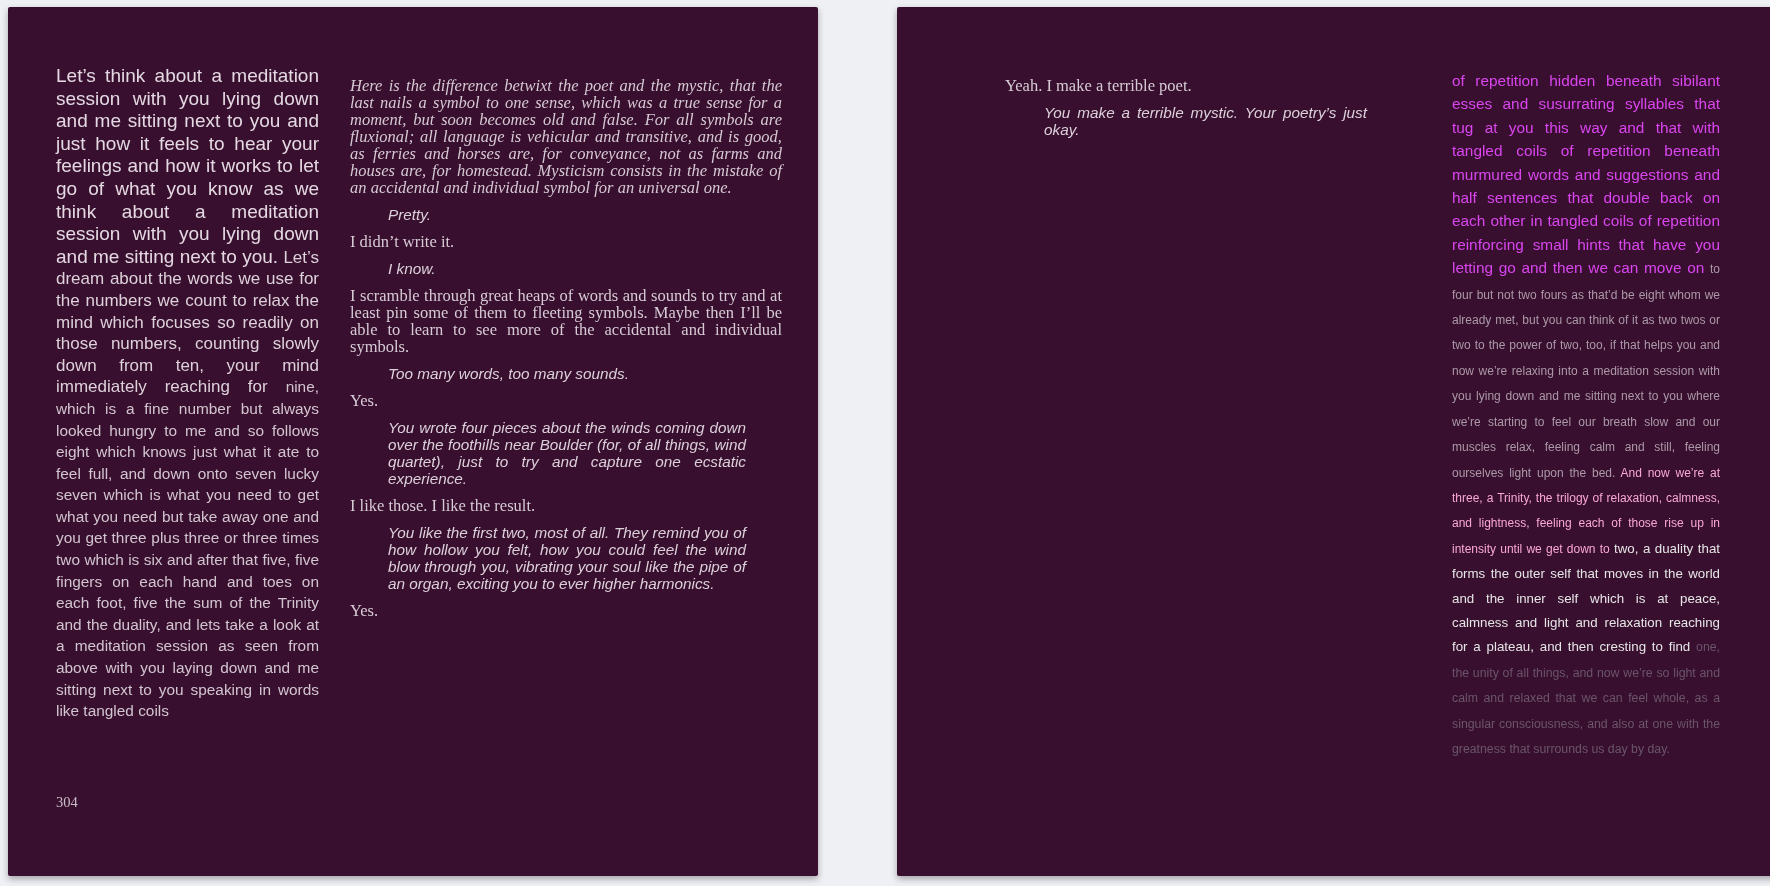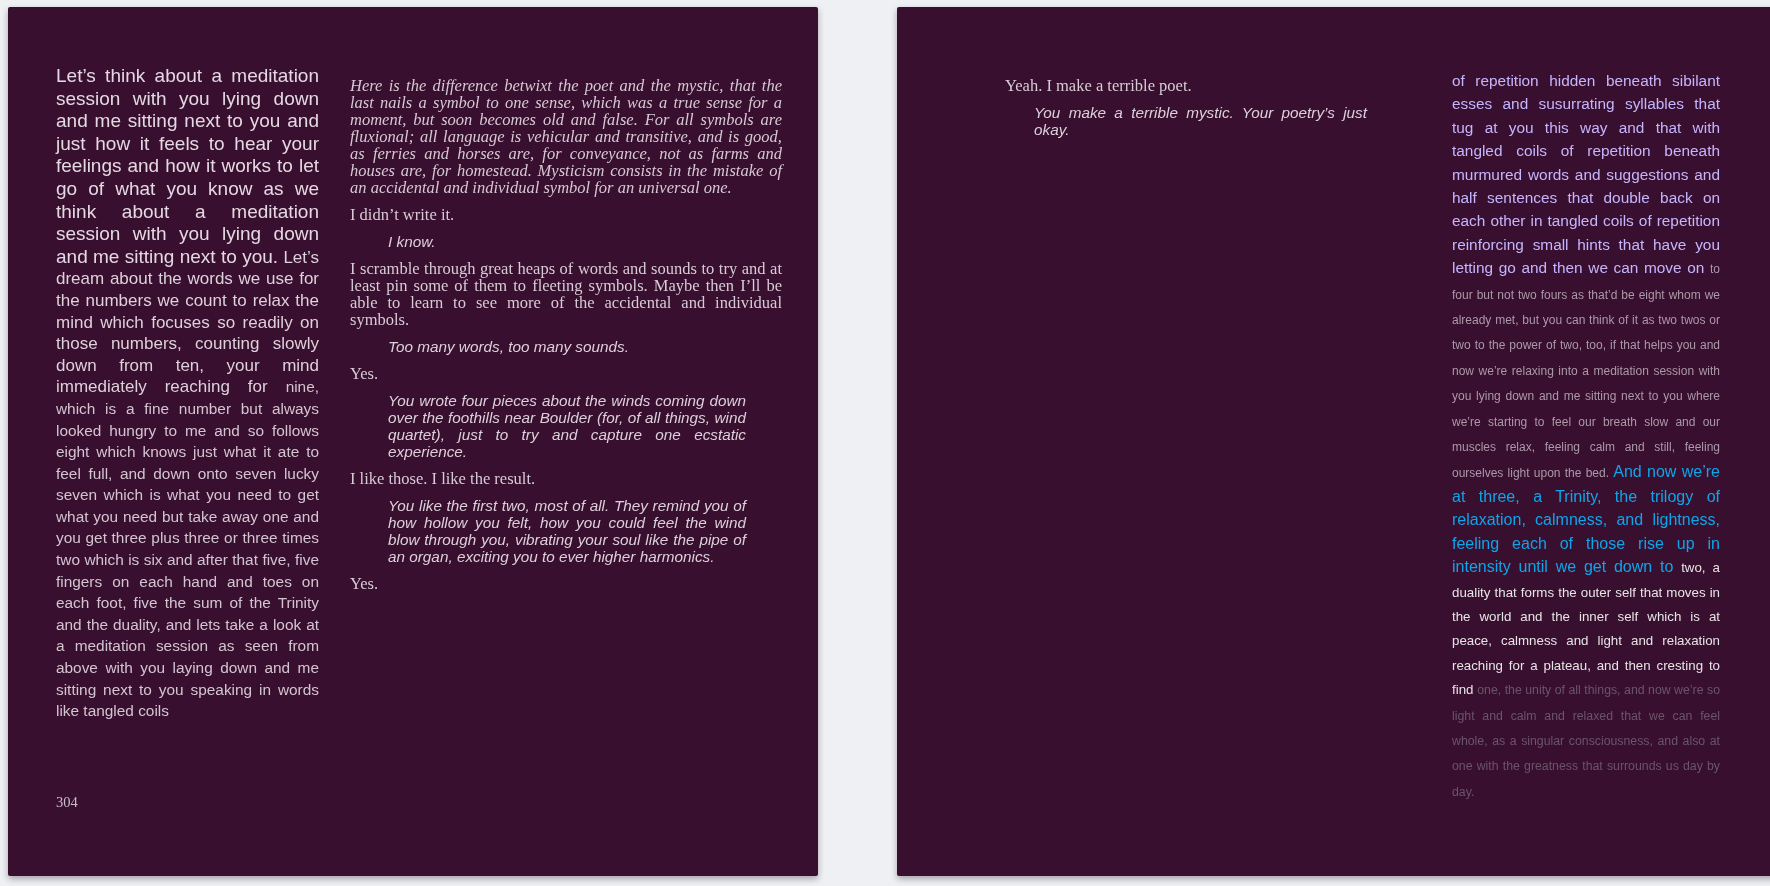--- a/index.html
+++ b/index.html
@@ -18,59 +18,60 @@
   #page-right { left:897px; width:978px; }
 
   
   .med-col { position:absolute; text-align:justify; }
   #p304-med { left:48px; top:58px; width:263px; line-height:21.6px; }
   #p304-med .l1 { font-size:19px;   color:#e4d9e2; }
   #p304-med .l2 { font-size:17px;   color:#ddd1da; }
   #p304-med .l3 { font-size:15.4px; color:#d2c5d0; }
 
   #p305-med { left:555px; top:62px; width:268px; line-height:23.4px; }
-  #p305-med .l1 { font-size:15.4px; color:#c4b5fd; }
+  #p305-med .l1 { font-size:15.4px; color:#d946ef; }
   #p305-med .l2 { font-size:12px; color:#ab99a8; }
-  #p305-med .l3 { font-size:16px; color:#0ea5e9; }
+  #p305-med .l3 { font-size:12px; color:#f9a8d4; }
   #p305-med .l4 { font-size:13.3px; color:#e5e5e5; }
   #p305-med .l5 { font-size:12.3px; color:#6a5569; }
 
   
   .dialog-col {
     position:absolute;
     font-family:"Liberation Serif", serif;
     font-size:16.5px; line-height:17px; color:#d7ccd6;
   }
   #p304-dialog { left:342px; top:70px; width:432px; }
   #p305-dialog { left:108px; top:70px; width:362px; }
   .block { margin:0 0 10px 0; text-align:justify; }
   .block.epigraph { font-style:italic; color:#d5c9d3; }
   .block.narrator { }
   .block.voice {
     font-family:"Liberation Sans", sans-serif;
     font-style:italic; font-size:15.3px; color:#dcd1da;
     margin-left:38px; margin-right:36px;
   }
-  #p305-dialog .block.voice { margin-left:29px; margin-right:0; }
+  #p305-dialog .block.voice { margin-left:39px; margin-right:0; }
 
   .page-num {
     position:absolute; top:787px;
     font-family:"Liberation Serif", serif;
     font-size:14.5px; color:#cabdc8;
   }
   #num-304 { left:48px; }
   #num-305 { right:36px; }
 </style>
 </head>
 <body style="--canvas-bg: #eef0f3; --page-bg: #390f2f; --text-bright: #e4d9e2; --text-dialog: #d7ccd6; --text-faded: #6a5569;">
 
 <div class="page" id="page-left">
   <div class="med-col" id="p304-med"><span class="l1">Let’s think about a meditation session with you lying down and me sitting next to you and just how it feels to hear your feelings and how it works to let go of what you know as we think about a meditation session with you lying down and me sitting next to you. </span><span class="l2">Let’s dream about the words we use for the numbers we count to relax the mind which focuses so readily on those numbers, counting slowly down from ten, your mind immediately reaching for </span><span class="l3">nine, which is a fine number but always looked hungry to me and so follows eight which knows just what it ate to feel full, and down onto seven lucky seven which is what you need to get what you need but take away one and you get three plus three or three times two which is six and after that five, five fingers on each hand and toes on each foot, five the sum of the Trinity and the duality, and lets take a look at a meditation session as seen from above with you laying down and me sitting next to you speaking in words like tangled coils</span></div>
   <div class="dialog-col" id="p304-dialog">
       <p class="block epigraph">Here is the difference betwixt the poet and the mystic, that the last nails a symbol to one sense, which was a true sense for a moment, but soon becomes old and false. For all symbols are fluxional; all language is vehicular and transitive, and is good, as ferries and horses are, for conveyance, not as farms and houses are, for homestead. Mysticism consists in the mistake of an accidental and individual symbol for an universal one.</p>
+      <p class="block voice">Pretty.</p>
       <p class="block narrator">I didn’t write it.</p>
       <p class="block voice">I know.</p>
       <p class="block narrator">I scramble through great heaps of words and sounds to try and at least pin some of them to fleeting symbols. Maybe then I’ll be able to learn to see more of the accidental and individual symbols.</p>
       <p class="block voice">Too many words, too many sounds.</p>
       <p class="block narrator">Yes.</p>
       <p class="block voice">You wrote four pieces about the winds coming down over the foothills near Boulder (for, of all things, wind quartet), just to try and capture one ecstatic experience.</p>
       <p class="block narrator">I like those. I like the result.</p>
       <p class="block voice">You like the first two, most of all. They remind you of how hollow you felt, how you could feel the wind blow through you, vibrating your soul like the pipe of an organ, exciting you to ever higher harmonics.</p>
       <p class="block narrator">Yes.</p>
     </div>

